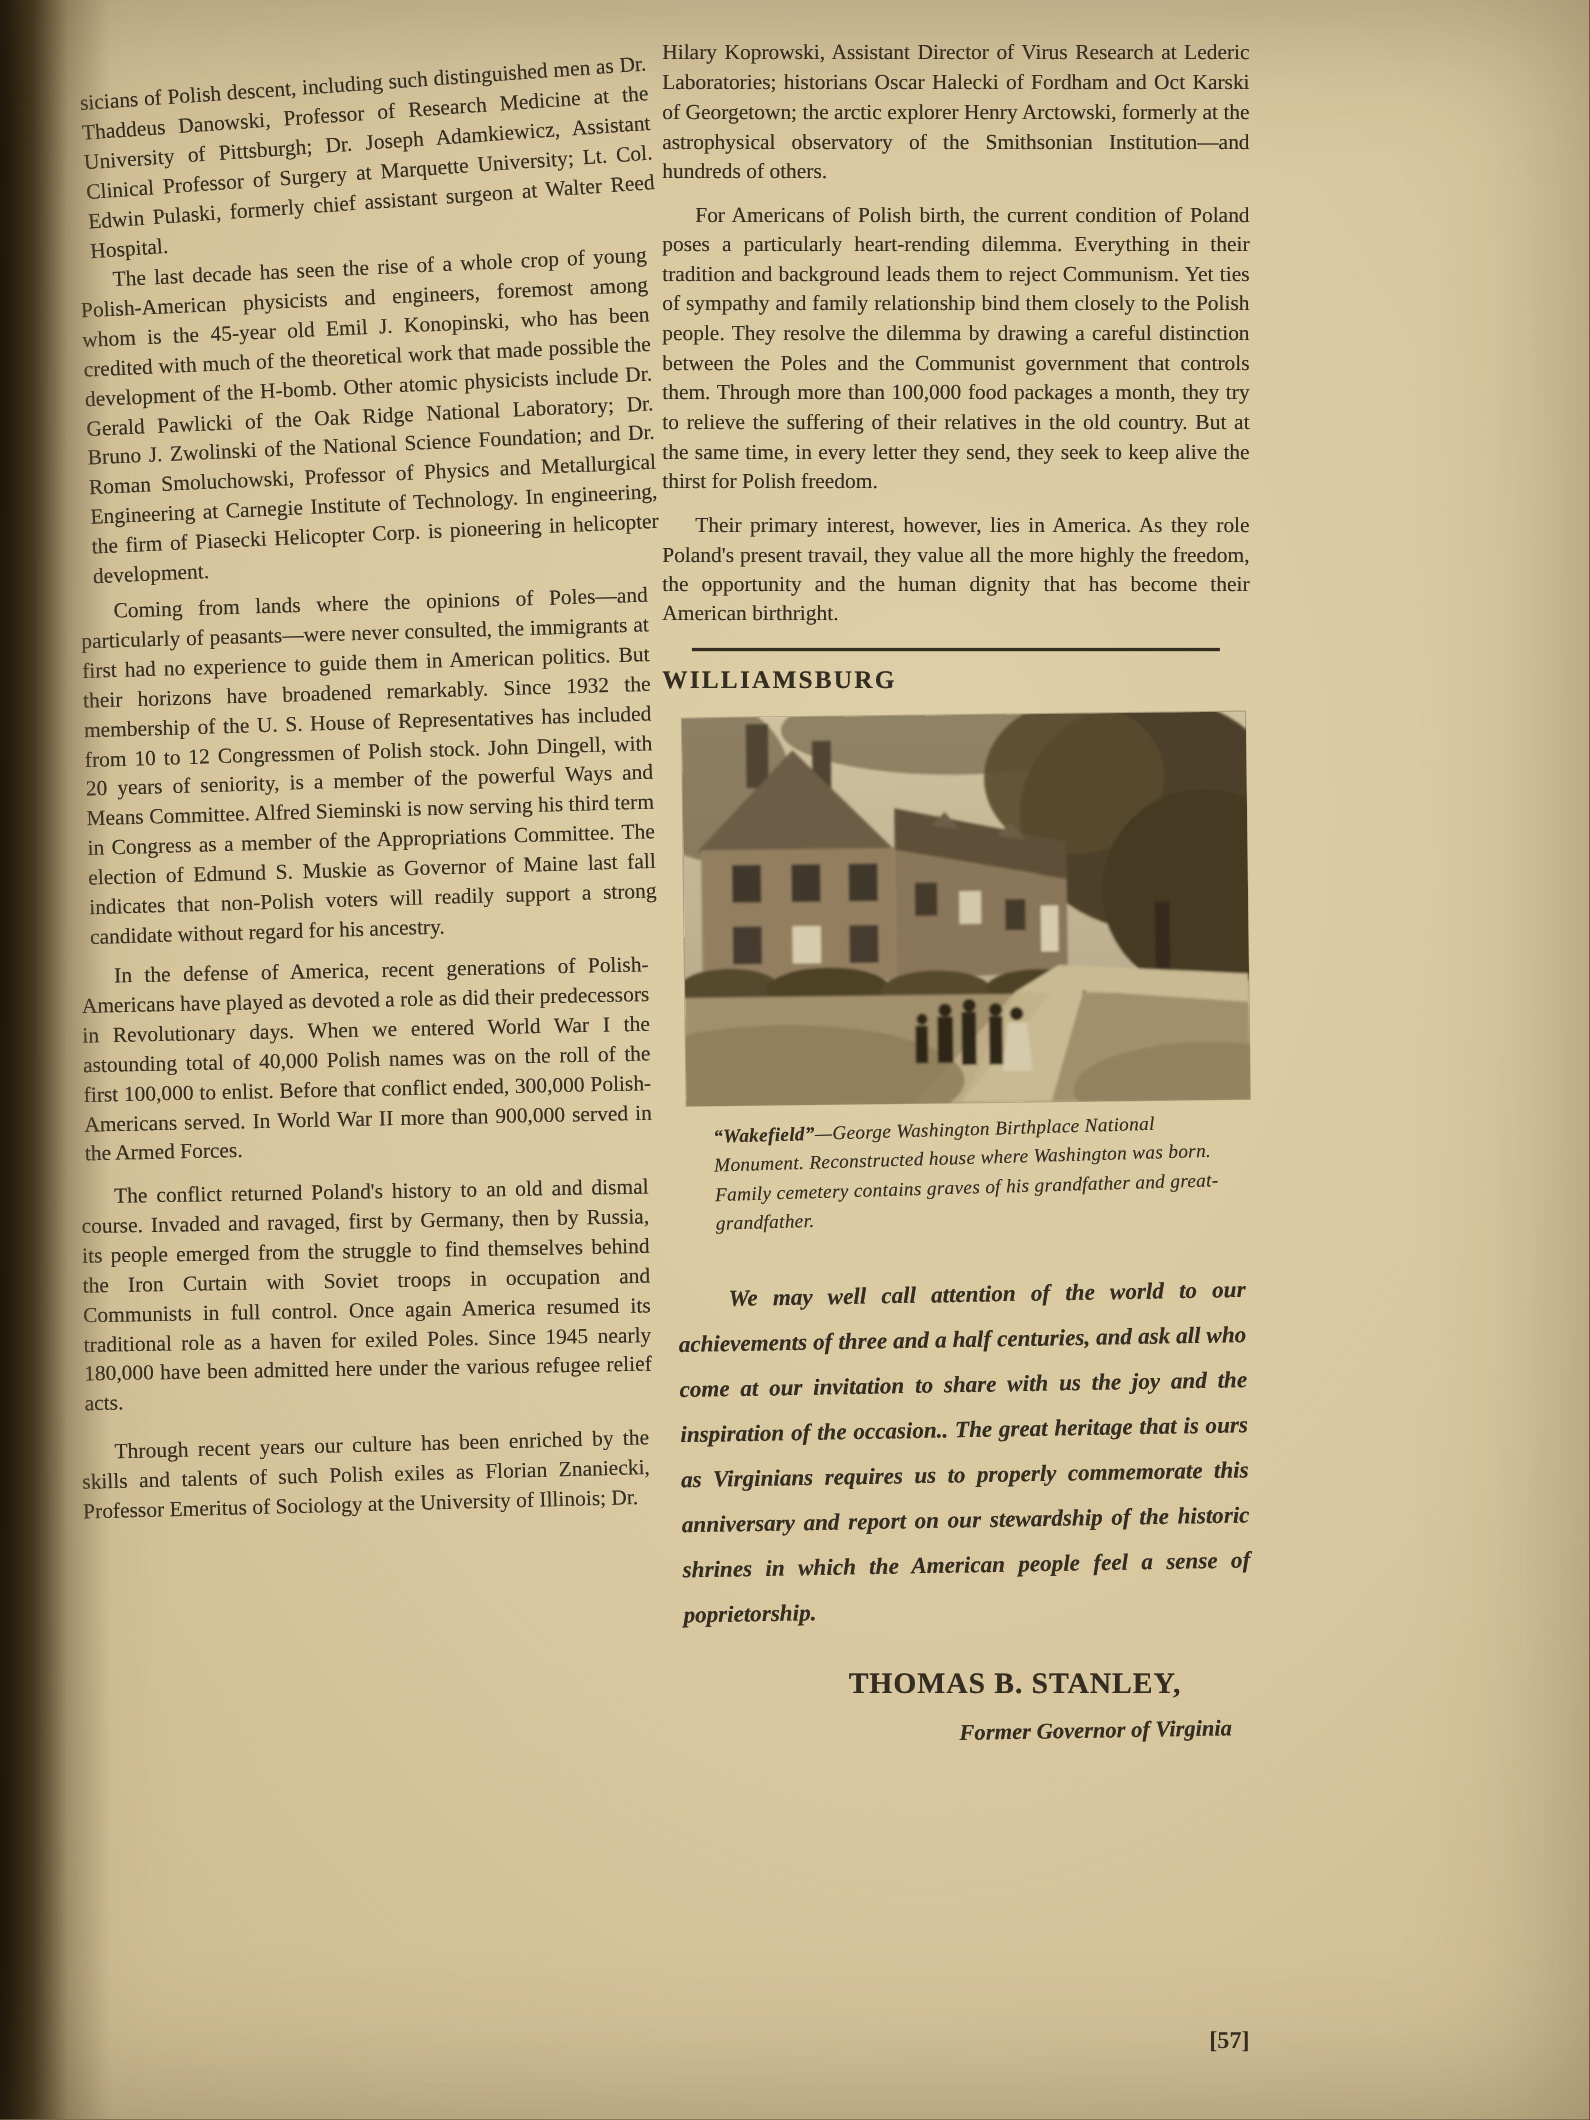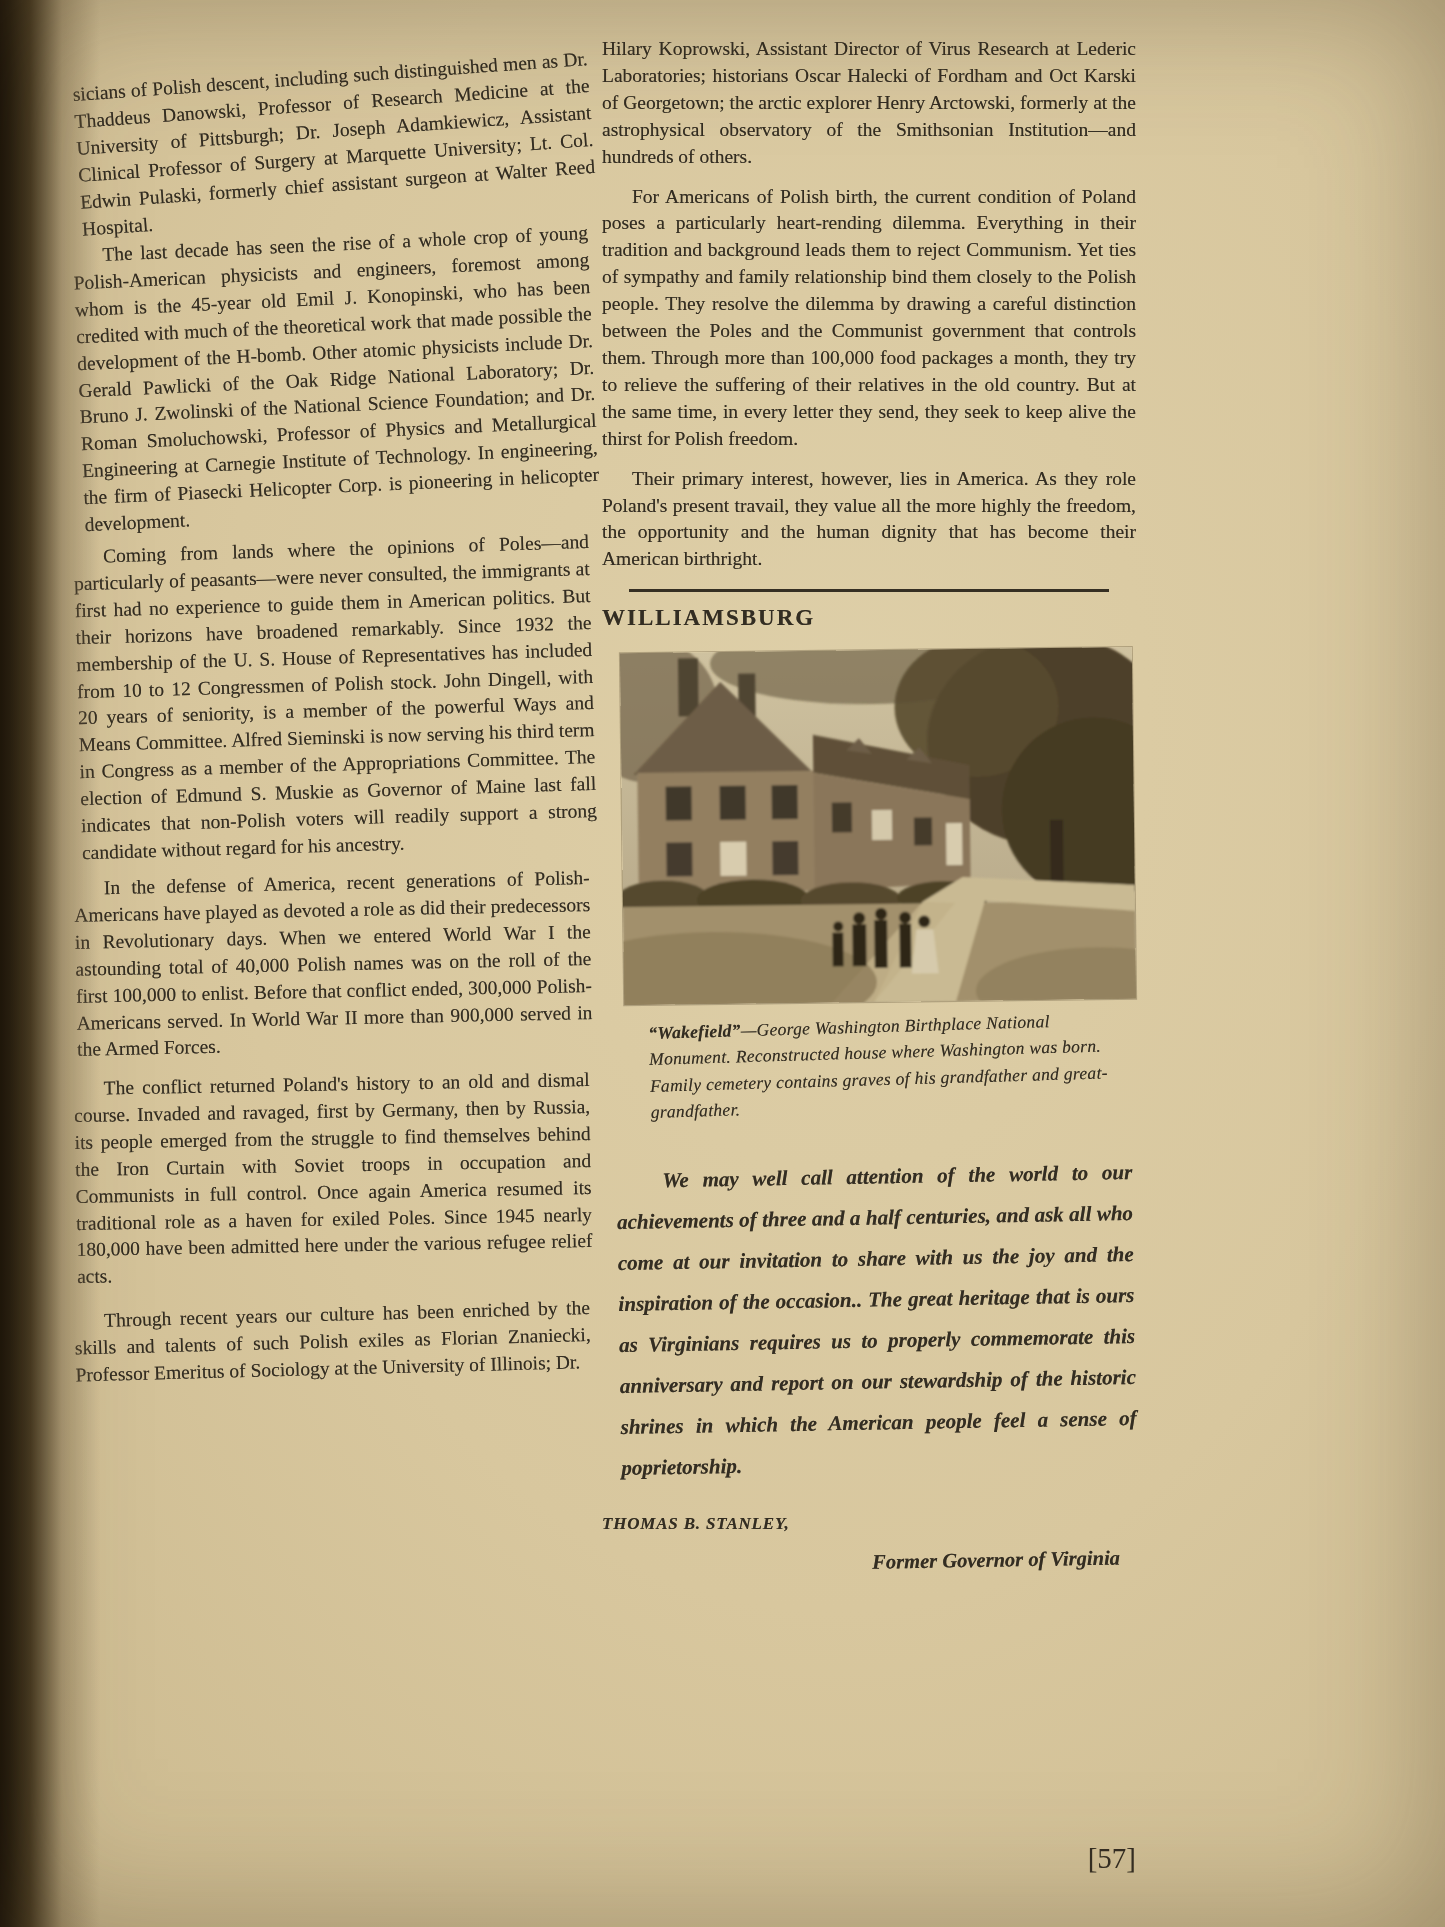--- a/index.html
+++ b/index.html
@@ -33,26 +33,26 @@
     font-style:italic;font-size:17.5px;line-height:1.5;letter-spacing:.3px;
     text-indent:0 !important;text-align:left;
     margin:18px 6px 0 46px !important;transform:rotate(-1.7deg);transform-origin:0 0;
   }
   .caption strong{font-weight:bold;}
   .quote{
     font-weight:bold;font-style:italic;font-size:21px;line-height:1.95;
     text-indent:46px !important;margin:36px 4px 0 14px !important;
     transform:rotate(-1deg);transform-origin:0 0;
   }
-  .attr-name{font-weight:bold;font-size:17px;letter-spacing:.8px;
-    margin:24px 62px 0 0 !important;text-indent:0 !important;font-style:italic;}
+  .attr-name{font-weight:bold;font-size:27px;letter-spacing:.8px;text-align:right;
+    margin:24px 62px 0 0 !important;text-indent:0 !important;}
   .attr-title{font-weight:bold;font-style:italic;font-size:20.5px;text-align:right;
     margin:12px 16px 0 0 !important;text-indent:0 !important;transform:rotate(-1deg);}
   .page-number{position:absolute;left:602px;top:1842px;width:534px;text-align:right;
-    font-weight:normal;font-size:29px;z-index:3;}
+    font-weight:bold;font-size:22px;z-index:3;}
 </style>
 </head>
 <body>
 
 <div class="page">
   <div class="gutter"></div>
 
   <div class="col left-col">
     <p class="noindent r1">sicians of Polish descent, including such distinguished men as Dr. Thaddeus Danowski, Professor of Research Medicine at the University of Pittsburgh; Dr. Joseph Adamkiewicz, Assistant Clinical Professor of Surgery at Marquette University; Lt. Col. Edwin Pulaski, formerly chief assistant surgeon at Walter Reed Hospital.</p>
     <p class="r2">The last decade has seen the rise of a whole crop of young Polish-American physicists and engineers, foremost among whom is the 45-year old Emil J. Konopinski, who has been credited with much of the theoretical work that made possible the development of the H-bomb. Other atomic physicists include Dr. Gerald Pawlicki of the Oak Ridge National Laboratory; Dr. Bruno J. Zwolinski of the National Science Foundation; and Dr. Roman Smoluchowski, Professor of Physics and Metallurgical Engineering at Carnegie Institute of Technology. In engineering, the firm of Piasecki Helicopter Corp. is pioneering in helicopter development.</p>

